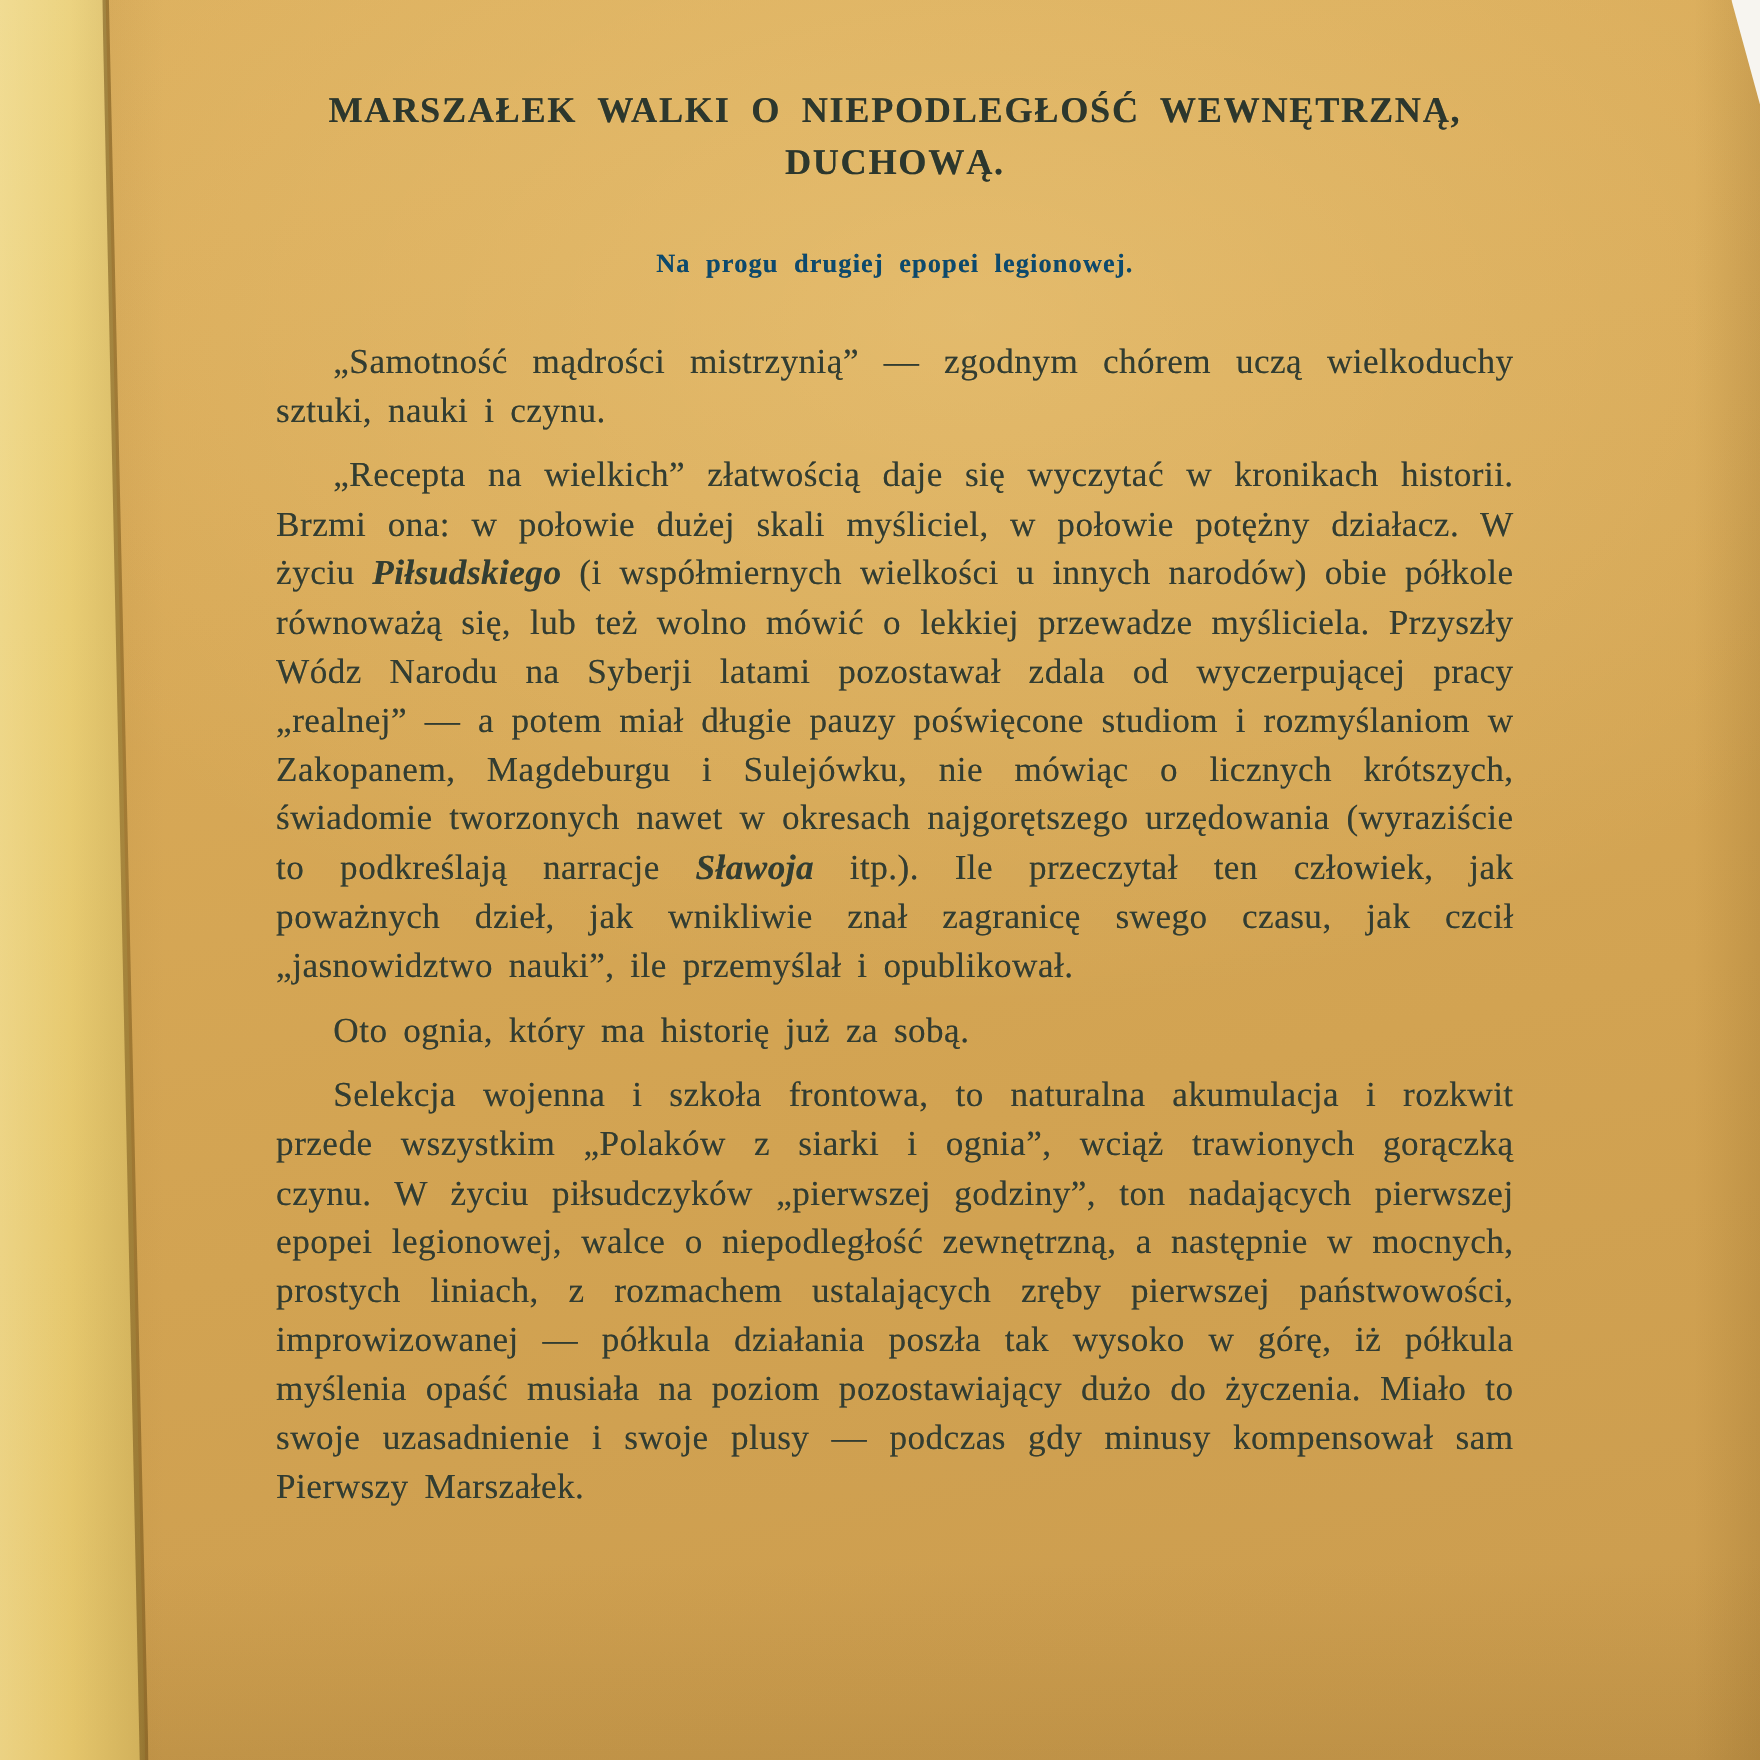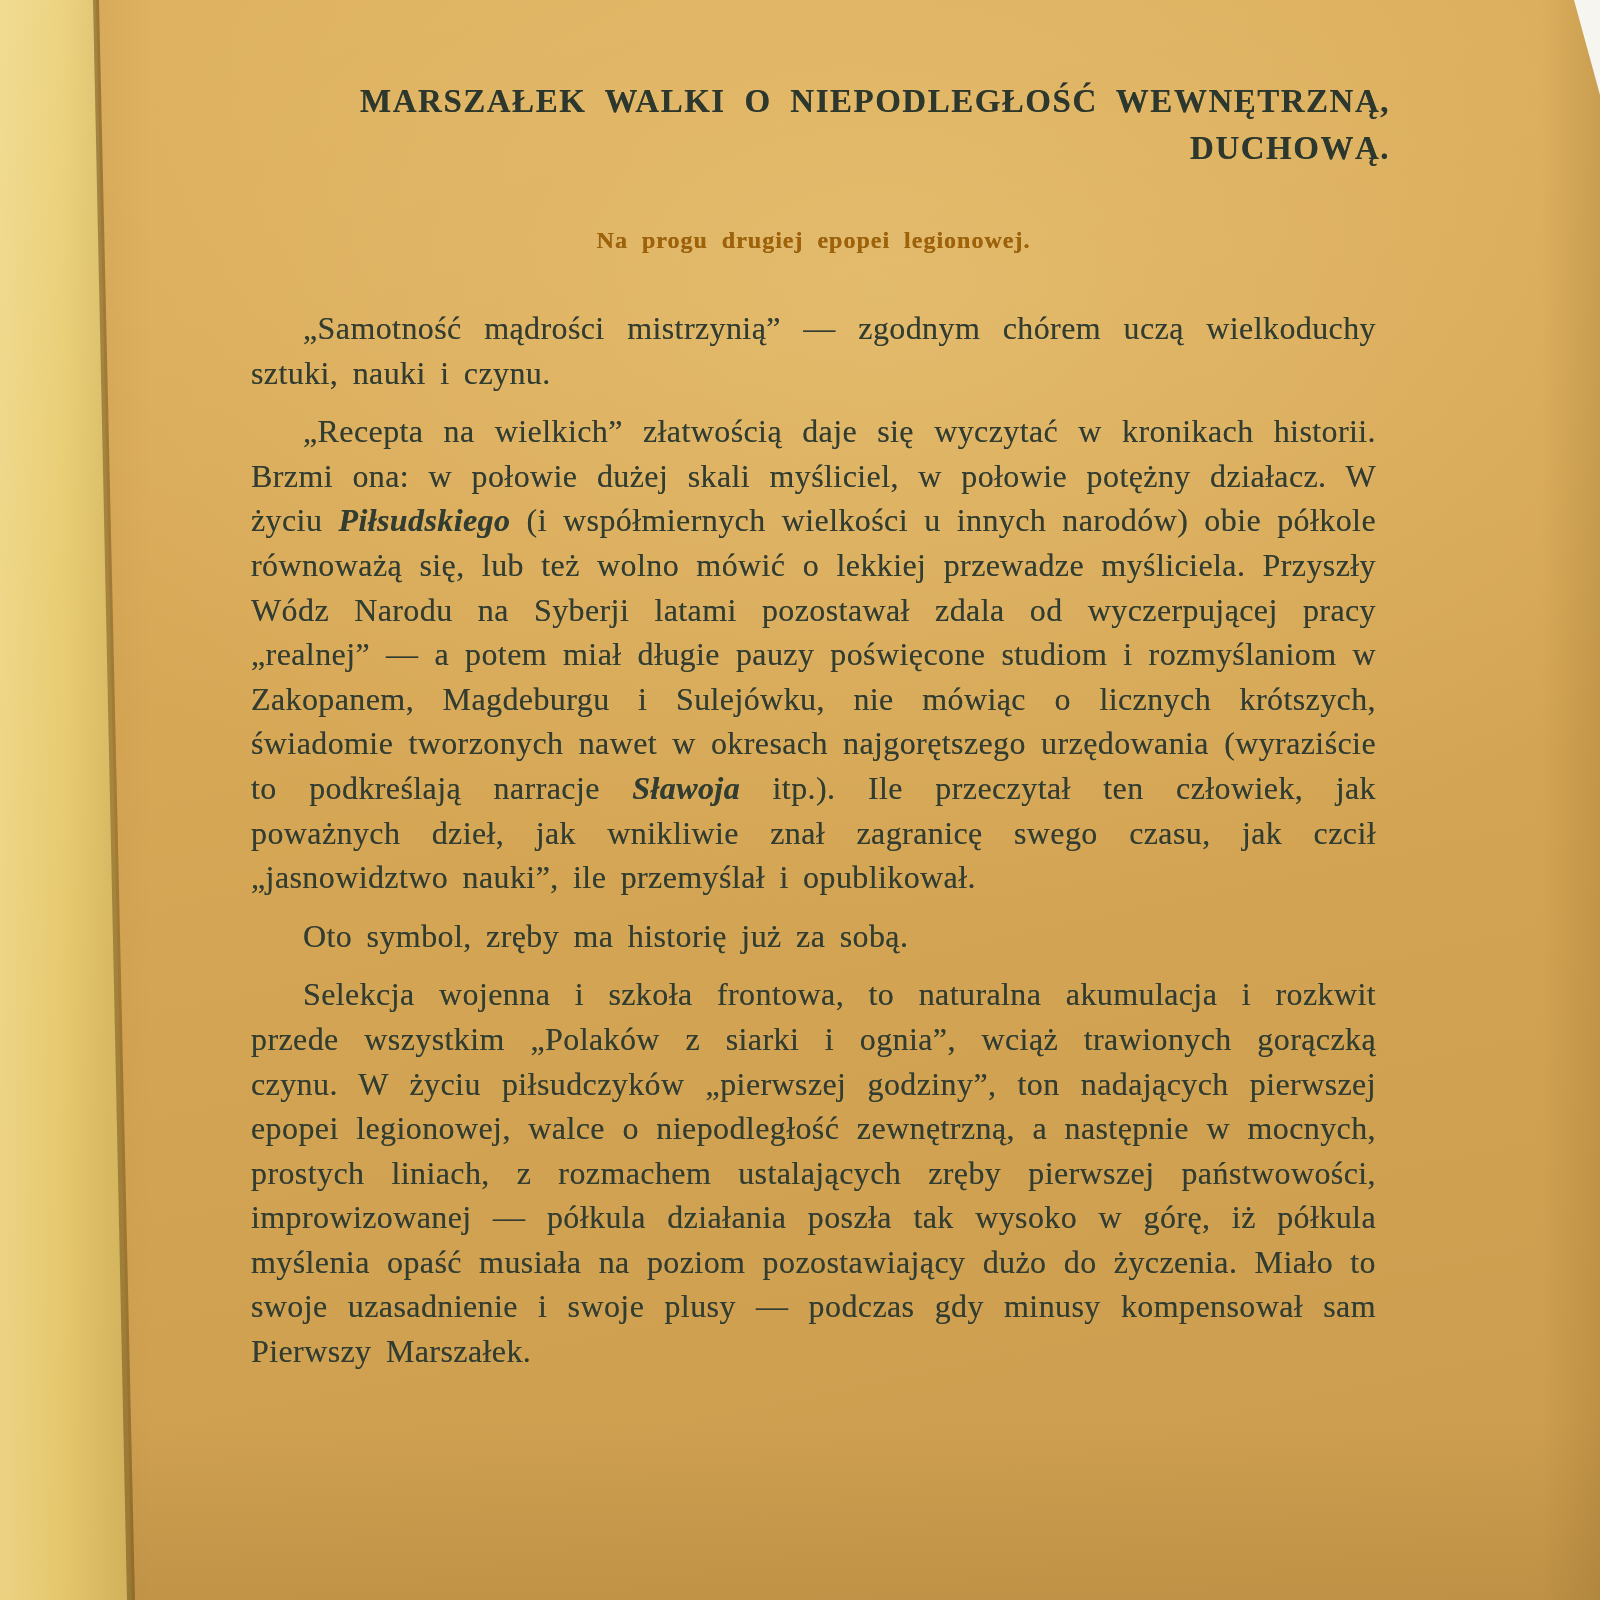--- a/index.html
+++ b/index.html
@@ -88,37 +88,37 @@
   .print {
     position: absolute;
     left: 237px;
     top: 78px;
     width: 1153px;
     color: #323d32;
     text-shadow: 0 0 0.6px rgba(40,50,40,0.55);
   }
 
   .heading {
-    text-align: right;
+    text-align: center;
     font-weight: bold;
     font-size: 33px;
     line-height: 47px;
     letter-spacing: 1.5px;
     word-spacing: 9px;
     color: #2c372d;
   }
 
   .subheading {
     margin-top: 55px;
     text-align: center;
     font-weight: bold;
     font-size: 24px;
     letter-spacing: 1px;
     word-spacing: 7px;
-    color: #a16207;
+    color: #0c4a6e;
   }
 
   .body-text {
     margin-top: 52px;
     font-size: 32px;
     line-height: 44.6px;
     letter-spacing: 0.4px;
     word-spacing: 6px;
     text-align: justify;
   }
@@ -151,19 +151,19 @@
     <div class="heading">
       <div>MARSZAŁEK WALKI O NIEPODLEGŁOŚĆ WEWNĘTRZNĄ,</div>
       <div>DUCHOWĄ.</div>
     </div>
 
     <div class="subheading">Na progu drugiej epopei legionowej.</div>
 
     <div class="body-text">
         <p><span>„Samotność mądrości mistrzynią” — zgodnym chórem uczą wielkoduchy sztuki, nauki i czynu.</span></p>
         <p><span>„Recepta na wielkich” złatwością daje się wyczytać w kronikach historii. Brzmi ona: w połowie dużej skali myśliciel, w połowie potężny działacz. W życiu </span><em>Piłsudskiego</em><span> (i współmiernych wielkości u innych narodów) obie półkole równoważą się, lub też wolno mówić o lekkiej przewadze myśliciela. Przyszły Wódz Narodu na Syberji latami pozostawał zdala od wyczerpującej pracy „realnej” — a potem miał długie pauzy poświęcone studiom i rozmyślaniom w Zakopanem, Magdeburgu i Sulejówku, nie mówiąc o licznych krótszych, świadomie tworzonych nawet w okresach najgorętszego urzędowania (wyraziście to podkreślają narracje </span><em>Sławoja</em><span> itp.). Ile przeczytał ten człowiek, jak poważnych dzieł, jak wnikliwie znał zagranicę swego czasu, jak czcił „jasnowidztwo nauki”, ile przemyślał i opublikował.</span></p>
-        <p><span>Oto symbol, zręby ma historię już za sobą.</span></p>
+        <p><span>Oto ognia, który ma historię już za sobą.</span></p>
         <p><span>Selekcja wojenna i szkoła frontowa, to naturalna akumulacja i rozkwit przede wszystkim „Polaków z siarki i ognia”, wciąż trawionych gorączką czynu. W życiu piłsudczyków „pierwszej godziny”, ton nadających pierwszej epopei legionowej, walce o niepodległość zewnętrzną, a następnie w mocnych, prostych liniach, z rozmachem ustalających zręby pierwszej państwowości, improwizowanej — półkula działania poszła tak wysoko w górę, iż półkula myślenia opaść musiała na poziom pozostawiający dużo do życzenia. Miało to swoje uzasadnienie i swoje plusy — podczas gdy minusy kompensował sam Pierwszy Marszałek.</span></p>
       </div>
 
   </div>
 
 </div>
 
 </body></html>

